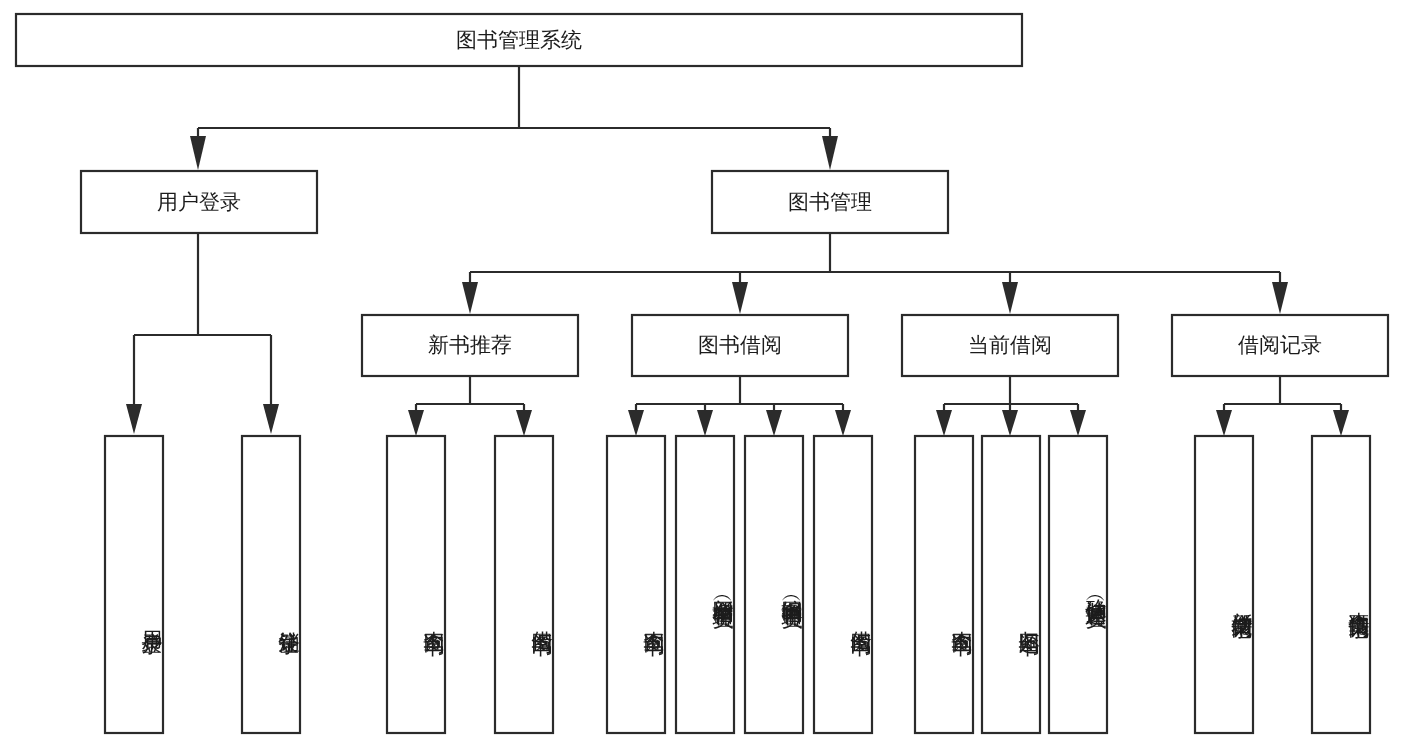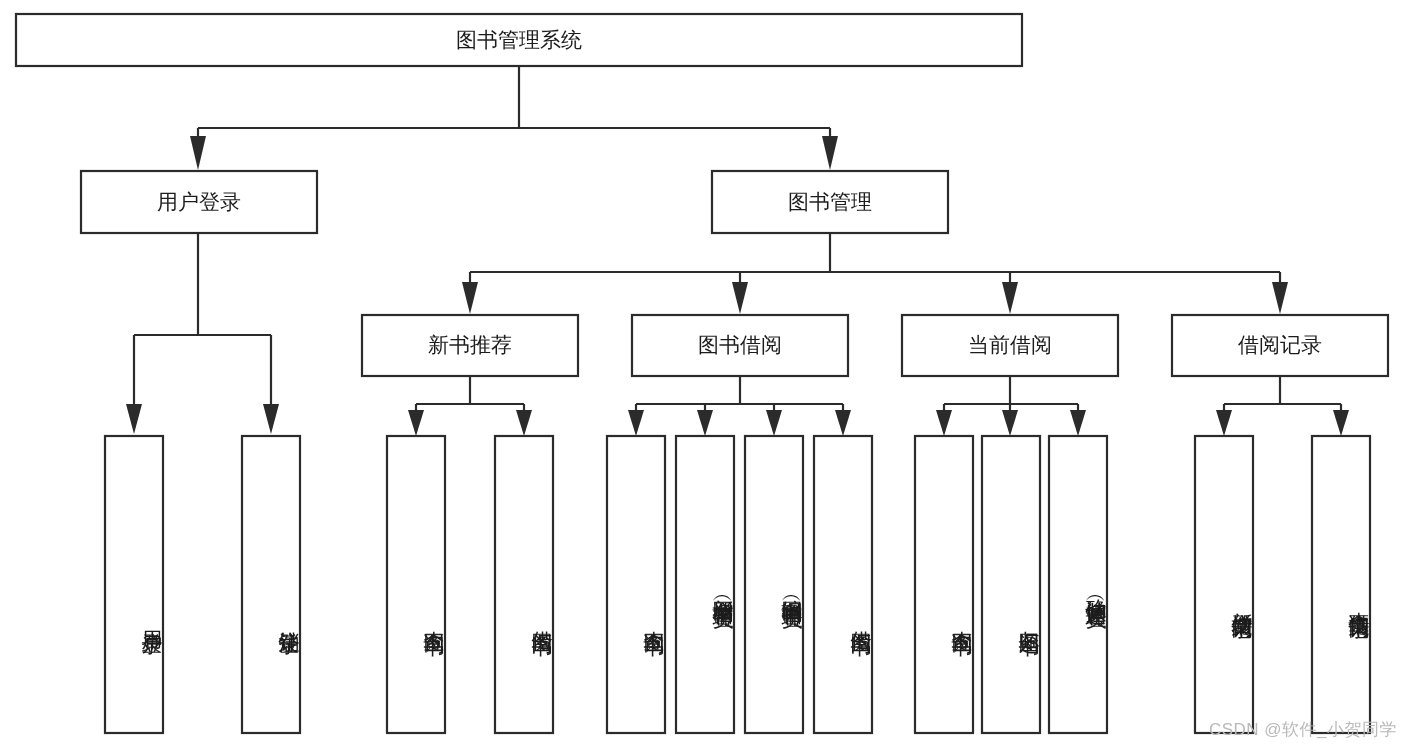--- a/index.html
+++ b/index.html
@@ -200,14 +200,13 @@
   <div class="vertical-label-box" style="left:745px; top:444px; width:58px; height:289px;">编辑图书（管理员）</div>
   <div class="vertical-label-box" style="left:814px; top:500px; width:58px; height:233px;">借阅图书</div>
 
   <div class="vertical-label-box" style="left:915px; top:500px; width:58px; height:233px;">查询图书</div>
   <div class="vertical-label-box" style="left:982px; top:500px; width:58px; height:233px;">归还图书</div>
   <div class="vertical-label-box" style="left:1049px; top:444px; width:58px; height:289px;">确认归还（管理员）</div>
 
   <div class="vertical-label-box" style="left:1195px; top:466px; width:58px; height:267px;">新增借阅记录</div>
   <div class="vertical-label-box" style="left:1312px; top:466px; width:58px; height:267px;">查询借阅记录</div>
 
-  <div class="watermark">CSDN @软件_小贺同学</div>
 </div>
 
 </body></html>

